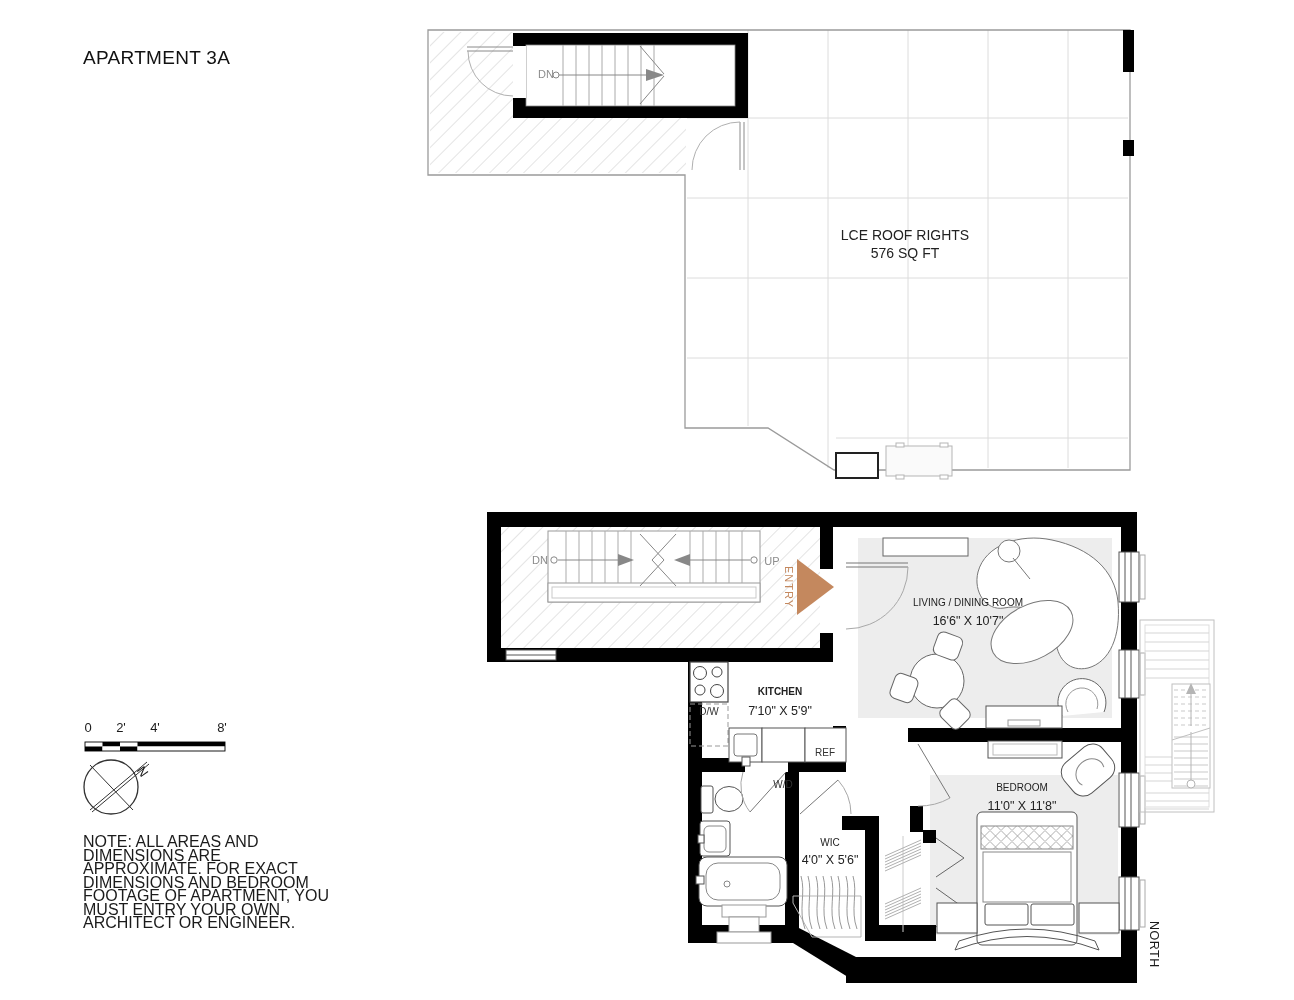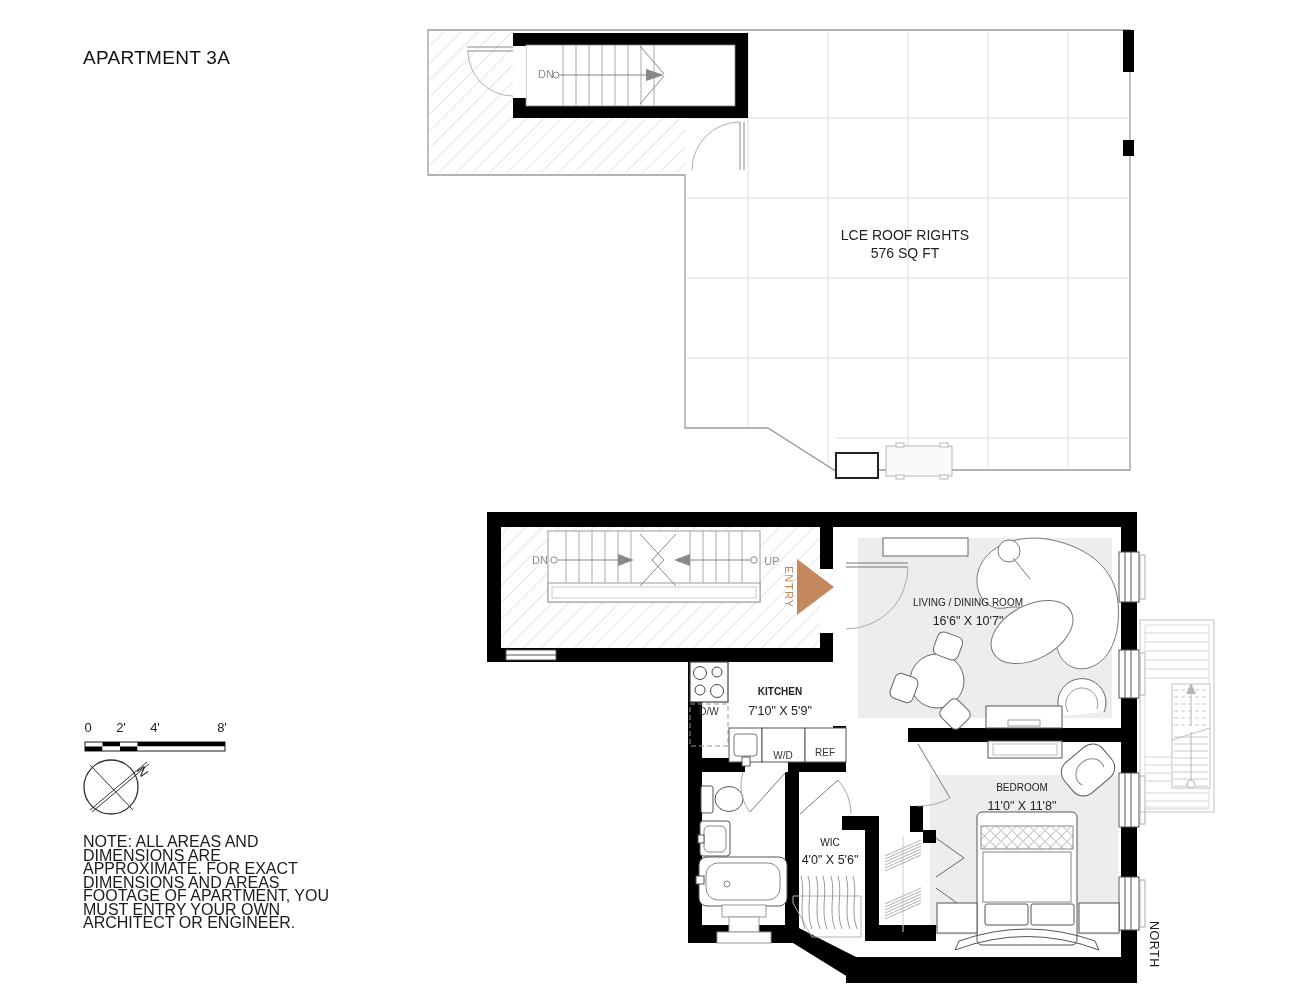--- a/index.html
+++ b/index.html
@@ -423,35 +423,35 @@
 <div class="t room cx" style="left:780px;top:686px;font-weight:bold;">KITCHEN</div>
 <div class="t dims cx" style="left:780px;top:704px;">7'10" X 5'9"</div>
 
 <div class="t room cx" style="left:1022px;top:782px;">BEDROOM</div>
 <div class="t dims cx" style="left:1022px;top:799px;">11'0" X 11'8"</div>
 
 <div class="t room cx" style="left:830px;top:837px;">WIC</div>
 <div class="t dims cx" style="left:830px;top:853px;">4'0" X 5'6"</div>
 
 <div class="t appl cx" style="left:709px;top:706px;">D/W</div>
-<div class="t appl cx" style="left:783px;top:750px;">W/D</div>
+<div class="t appl cx" style="left:783px;top:779px;">W/D</div>
 <div class="t appl cx" style="left:825px;top:741px;margin-top:6px;">REF</div>
 
 <div class="t north" style="left:1161px;top:921px;">NORTH</div>
 
 
 <div class="t tick cx" style="left:88px;top:720px;">0</div>
 <div class="t tick cx" style="left:121px;top:720px;">2'</div>
 <div class="t tick cx" style="left:155px;top:720px;">4'</div>
 <div class="t tick cx" style="left:222px;top:720px;">8'</div>
 <div class="t nletter" style="left:138px;top:764px;">N</div>
 
 <div class="t note" style="left:83px;top:835px;">
   <div>NOTE: ALL AREAS AND</div>
   <div>DIMENSIONS ARE</div>
   <div>APPROXIMATE. FOR EXACT</div>
-  <div>DIMENSIONS AND AREAS</div>
+  <div>DIMENSIONS AND BEDROOM</div>
   <div>FOOTAGE OF APARTMENT, YOU</div>
   <div>MUST ENTRY YOUR OWN</div>
   <div>ARCHITECT OR ENGINEER.</div>
 </div>
 
 </div>
 
 </body></html>

